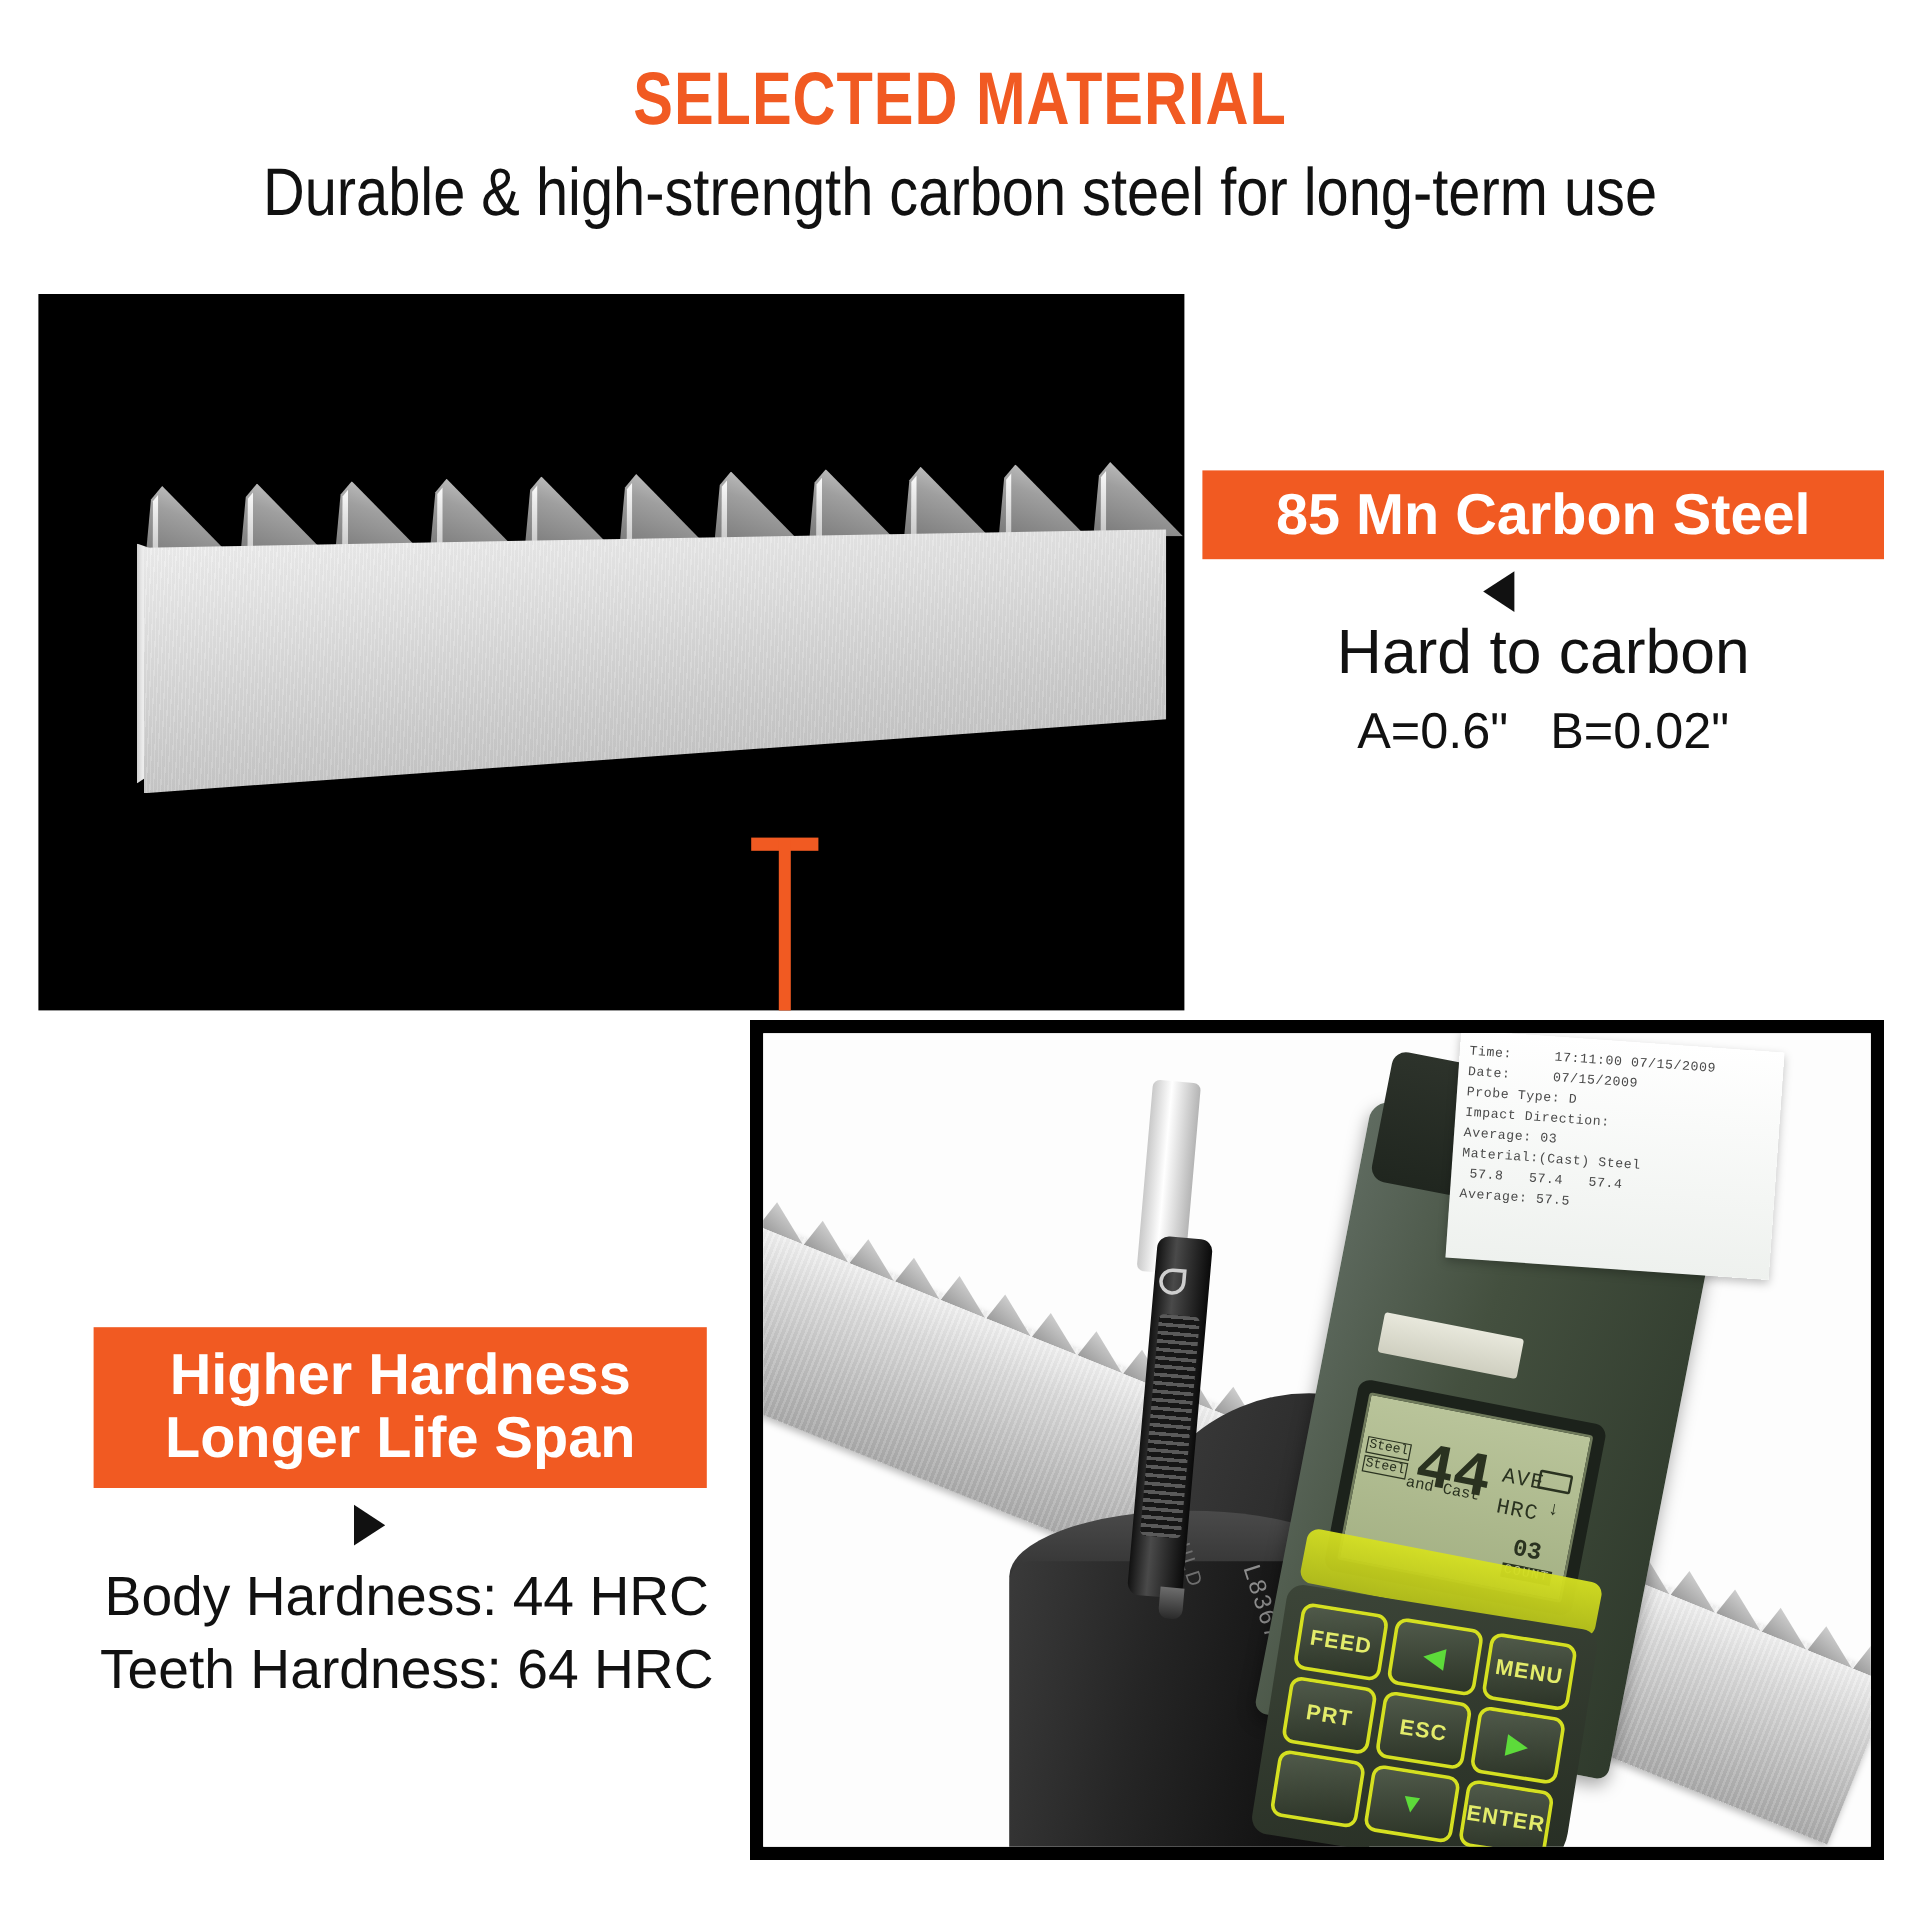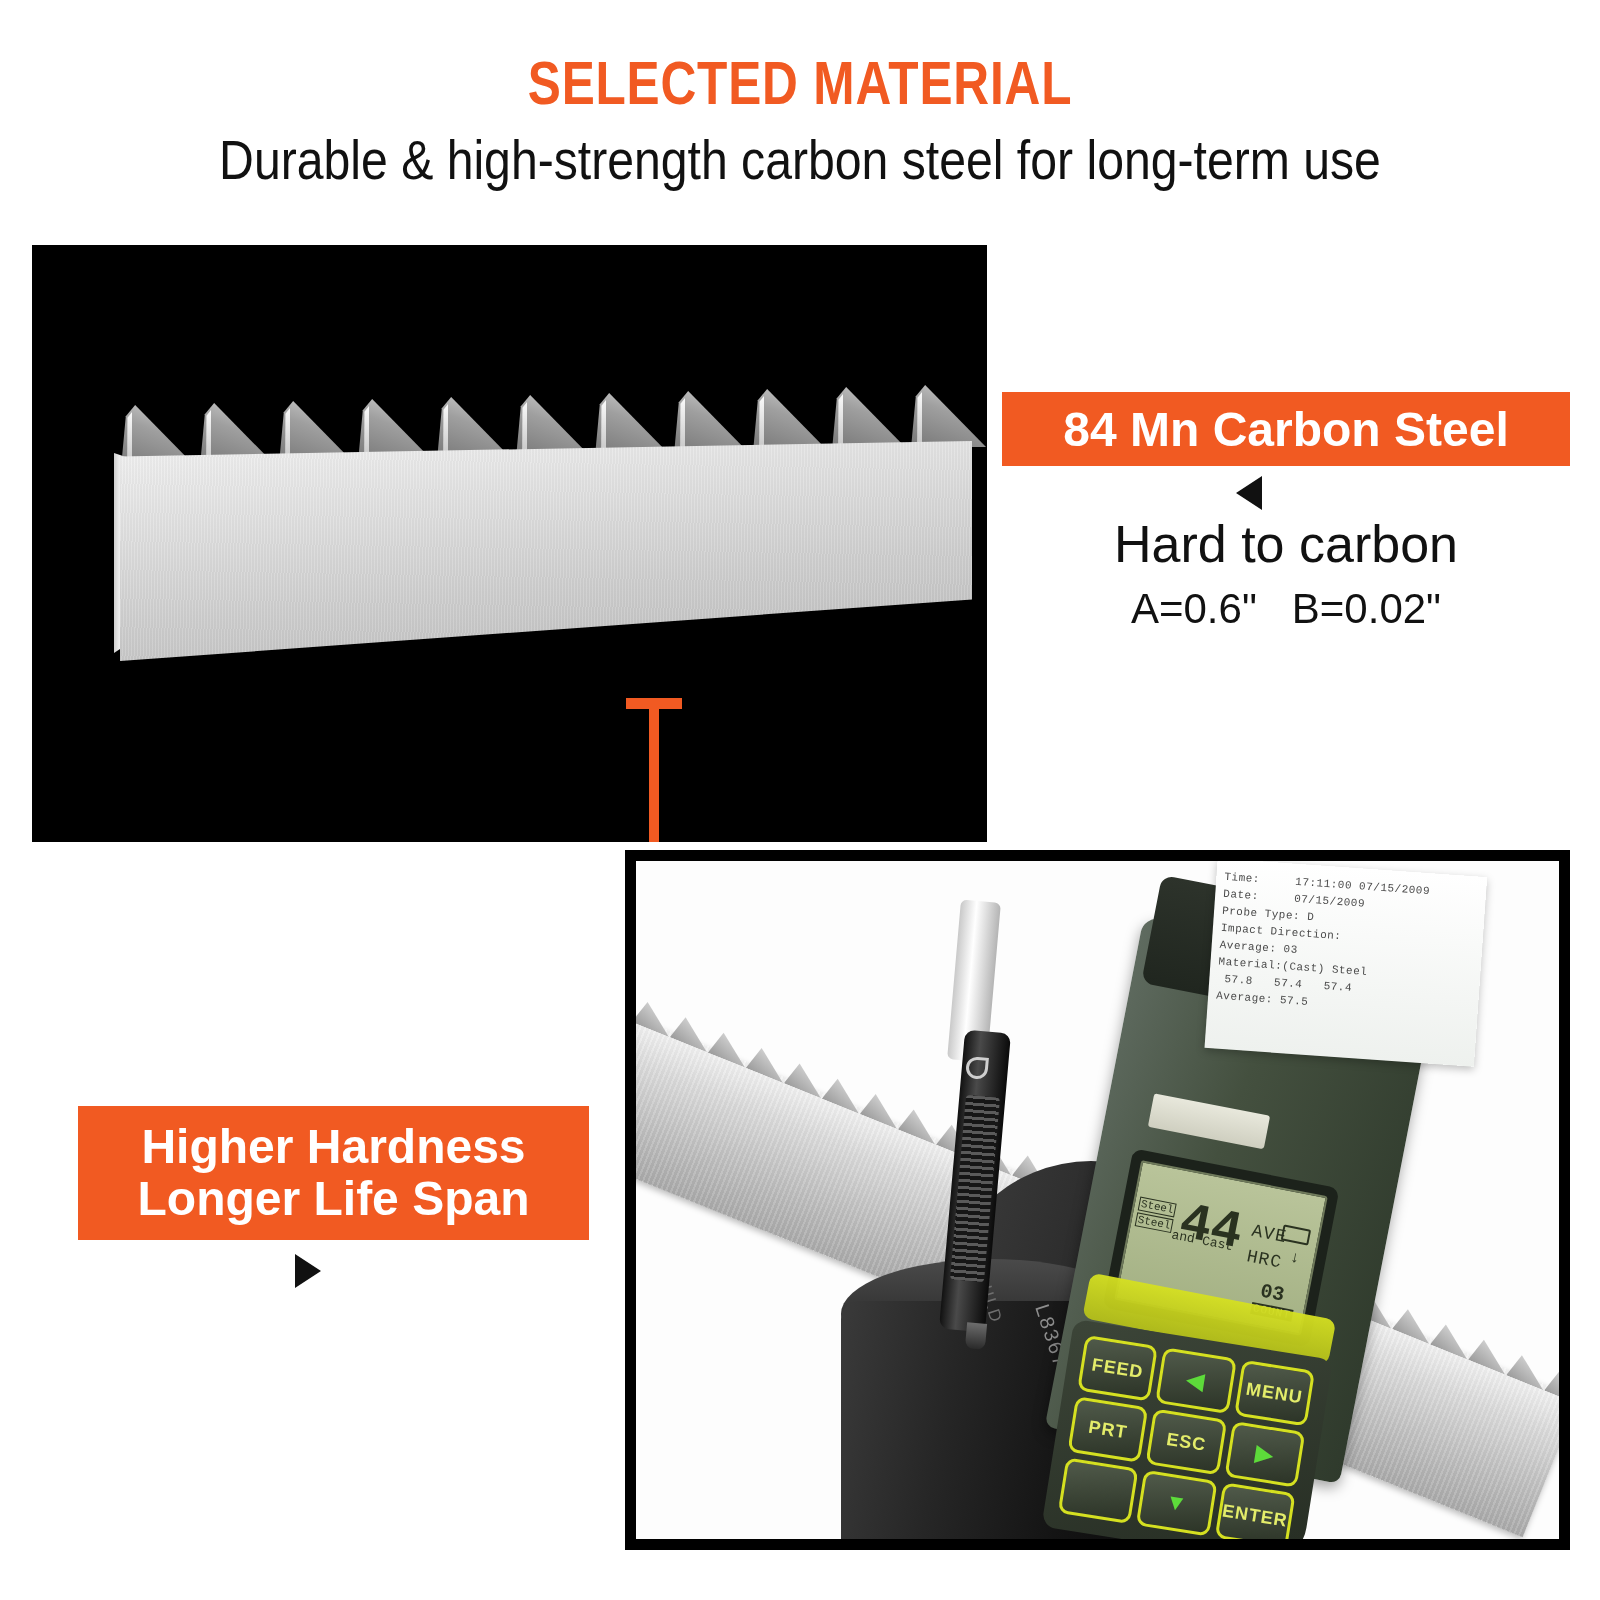--- a/index.html
+++ b/index.html
@@ -405,30 +405,34 @@
         </div>
       <div class="blade-edge"></div>
       <div class="blade-body"></div>
 
       <div class="dimA-capTop"></div>
       <div class="dimA"></div>
 
     </div>
   </div>
 
-  <div class="banner banner-steel">84 Mn Carbon Steel</div>
+  <div class="banner banner-steel">85 Mn Carbon Steel</div>
   <div class="tri-left"></div>
   <div class="hard-break">Hard to carbon</div>
   <div class="ab-values">A=0.6"   B=0.02"</div>
 
   <div class="banner banner-hardness">
     <div>Higher Hardness</div>
     <div>Longer Life Span</div>
   </div>
   <div class="tri-right"></div>
+  <div class="hardness-lines">
+    <div>Body Hardness: 44 HRC</div>
+    <div>Teeth Hardness: 64 HRC</div>
+  </div>
 
   <div class="photo-panel">
     <div class="ph"></div>
 
     <div class="band"></div>
     <div class="band-teeth" id="bteeth">
         <div class="bt" style="left: 0px;"></div>
         <div class="bt" style="left: 41px;"></div>
         <div class="bt" style="left: 82px;"></div>
         <div class="bt" style="left: 123px;"></div>

